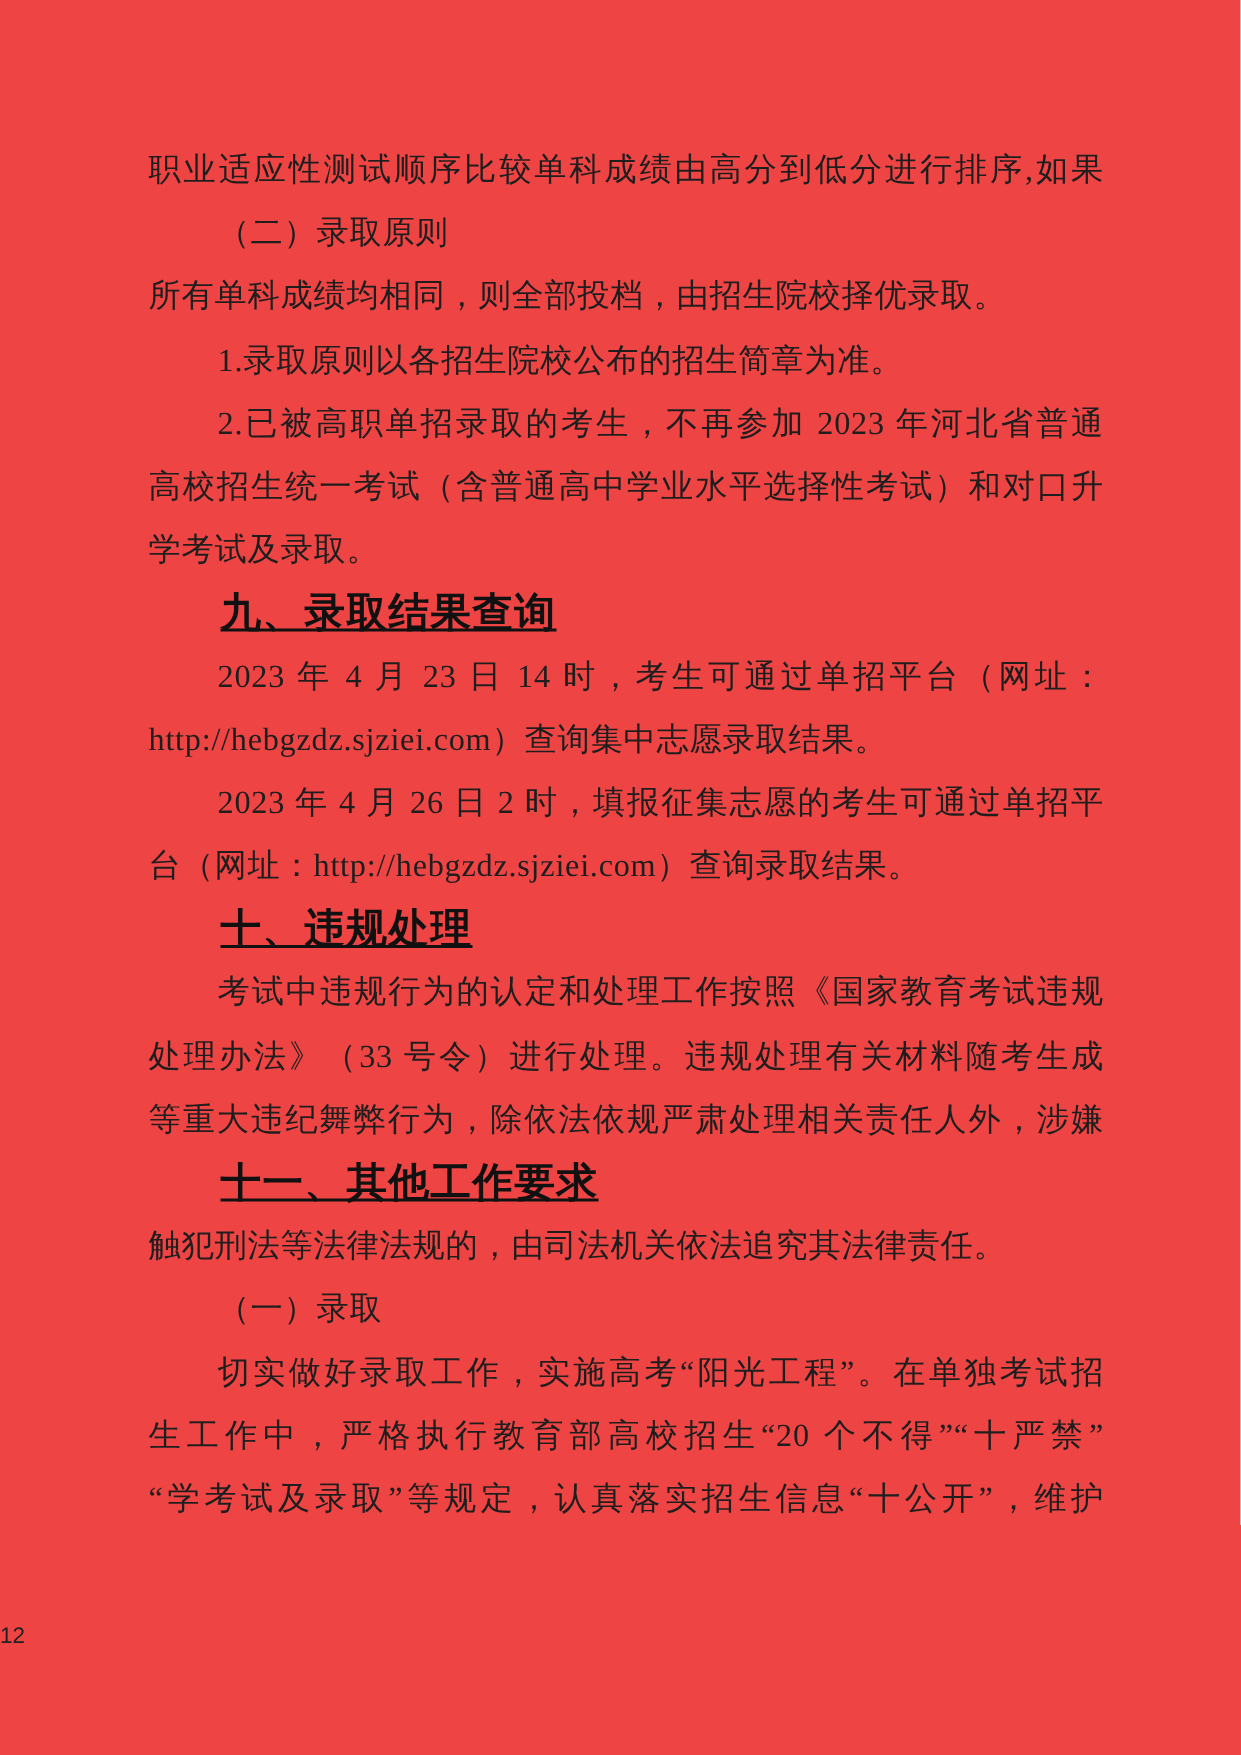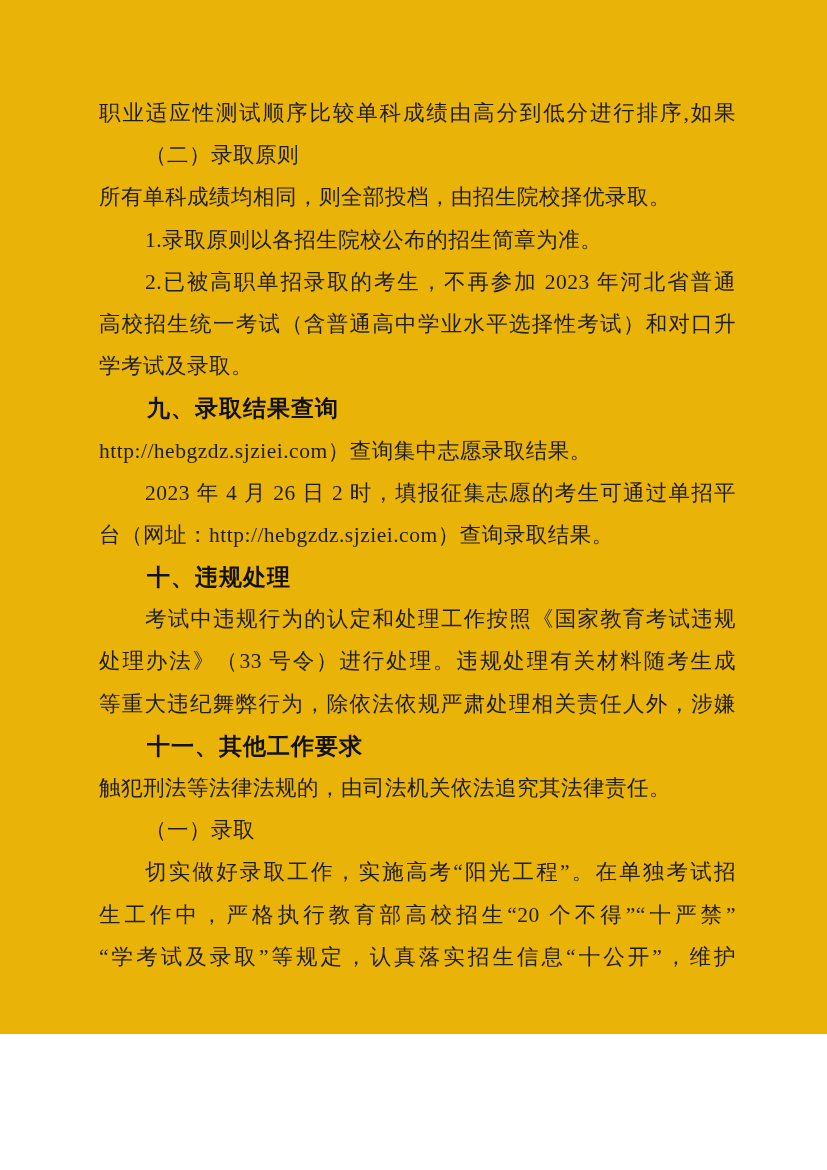--- a/index.html
+++ b/index.html
@@ -3,22 +3,22 @@
 <meta charset="utf-8">
 <style>
   html, body {
     margin: 0;
     padding: 0;
     background: #ffffff;
   }
   .page {
     position: relative;
     width: 827px;
-    height: 1034px;
-    background: #eab308;
+    height: 1170px;
+    background: #ef4444;
     overflow: hidden;
     font-family: "Liberation Serif", "DejaVu Serif", serif;
     color: #1e1e1e;
   }
   .textcol {
     position: absolute;
     left: 99px;
     top: 92px;
     width: 637px;
   }
@@ -33,24 +33,25 @@
     white-space: normal;
     text-align: justify;
     text-align-last: justify;
   }
   .line.indent {
     text-indent: 46px;
   }
   .line.heading {
     font-family: "Liberation Sans", "DejaVu Sans", sans-serif;
     font-weight: 700;
-    font-size: 23px;
+    font-size: 27px;
     color: #111111;
     text-indent: 48px;
     letter-spacing: 1px;
+    text-decoration: underline;
   }
   .footer {
     position: absolute;
     left: 0;
     right: 0;
     top: 1082px;
     text-align: left;
     font-size: 15px;
     font-family: "Liberation Sans", "DejaVu Sans", sans-serif;
     color: #222222;
@@ -62,20 +63,21 @@
 <div class="page">
   <div class="textcol">
     <div class="line fill">职业适应性测试顺序比较单科成绩由高分到低分进行排序,如果</div>
     <div class="line indent">（二）录取原则</div>
     <div class="line">所有单科成绩均相同，则全部投档，由招生院校择优录取。</div>
     <div class="line indent">1.录取原则以各招生院校公布的招生简章为准。</div>
     <div class="line indent fill">2.已被高职单招录取的考生，不再参加 2023 年河北省普通</div>
     <div class="line fill">高校招生统一考试（含普通高中学业水平选择性考试）和对口升</div>
     <div class="line">学考试及录取。</div>
     <div class="line heading">九、录取结果查询</div>
+    <div class="line indent fill">2023 年 4 月 23 日 14 时，考生可通过单招平台（网址：</div>
     <div class="line">http://hebgzdz.sjziei.com）查询集中志愿录取结果。</div>
     <div class="line indent fill">2023 年 4 月 26 日 2 时，填报征集志愿的考生可通过单招平</div>
     <div class="line">台（网址：http://hebgzdz.sjziei.com）查询录取结果。</div>
     <div class="line heading">十、违规处理</div>
     <div class="line indent fill">考试中违规行为的认定和处理工作按照《国家教育考试违规</div>
     <div class="line fill">处理办法》（33 号令）进行处理。违规处理有关材料随考生成</div>
     <div class="line fill">等重大违纪舞弊行为，除依法依规严肃处理相关责任人外，涉嫌</div>
     <div class="line heading">十一、其他工作要求</div>
     <div class="line">触犯刑法等法律法规的，由司法机关依法追究其法律责任。</div>
     <div class="line indent">（一）录取</div>

